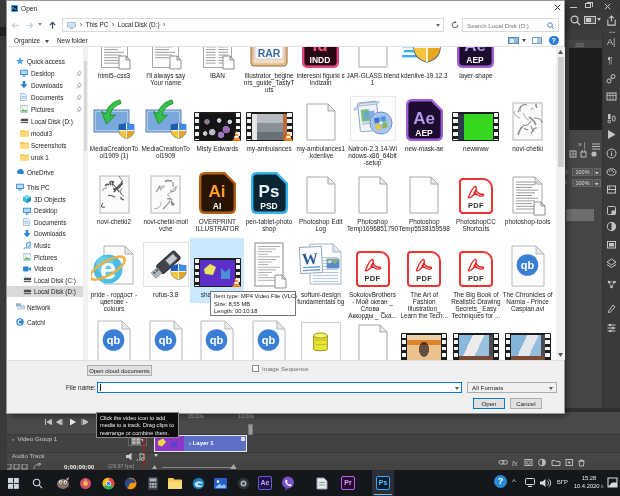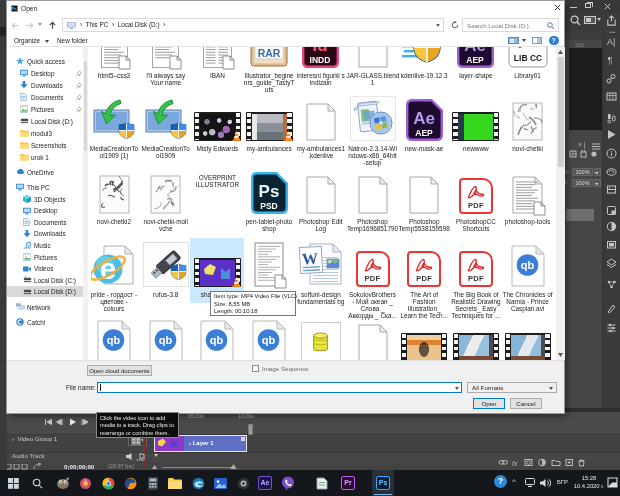--- a/index.html
+++ b/index.html
@@ -847,33 +847,20 @@
             <svg width="37" height="42" viewBox="0 0 37 42">
               <path d="M6 1.2 H25.5 L35.8 11.5 V36 Q35.8 40.8 31 40.8 H6 Q1.2 40.8 1.2 36 V6 Q1.2 1.2 6 1.2 Z" fill="#1d0b30" stroke="#9e5fd5" stroke-width="2.4"></path>
               <text x="18" y="25" font-size="17" font-weight="bold" fill="#b49ae8" text-anchor="middle" font-family="Liberation Sans">Ae</text>
               <text x="18" y="36.5" font-size="8.5" font-weight="bold" fill="#fff" text-anchor="middle" font-family="Liberation Sans">AEP</text>
             </svg>
           </div>
           <div class="lbl">
             <div>layer-shape</div>
           </div>
         </div>
-        <div class="cell" style="left:413.6px;top:-22px">
-          <div class="icb">
-            <svg width="40" height="26" viewBox="0 0 40 26">
-              <path d="M1 0 H39 V20 Q39 25 34 25 H6 Q1 25 1 20 Z" fill="#fdfdfd" stroke="#9a9a9a"></path>
-              <circle cx="12" cy="4" r="1.8" fill="#1a1a1a"></circle>
-              <rect x="17" y="3" width="14" height="1.8" fill="#1a1a1a"></rect>
-              <text x="20" y="19" font-size="8.5" font-weight="bold" fill="#1a1a1a" text-anchor="middle" font-family="Liberation Sans">LIB CC</text>
-            </svg>
-          </div>
-          <div class="lbl">
-            <div>Library01</div>
-          </div>
-        </div>
         <div class="cell" style="left:0.0px;top:51px">
           <div class="icb">
             <div style="position:relative;width:46px;height:42px">
               <svg width="46" height="42" viewBox="0 0 46 42" style="position:absolute;left:0;top:0">
                 <rect x="3" y="11" width="35" height="22" fill="#a8c8ea" stroke="#5a7fb4"></rect>
                 <rect x="5" y="13" width="31" height="18" fill="#7aa8dc"></rect>
                 <path d="M29 1 C21 3 16 8 15 15 L10.5 12.5 L15.5 25 L24.5 16 L19 16.5 C20 10.5 24 6.5 30 4.5 Z" fill="#35c24a" stroke="#1f9132" stroke-width="1"></path>
               </svg>
               <svg width="17" height="17" viewBox="0 0 16 16" style="position:absolute;left:27px;top:23px">
                 <path d="M8 1 C10 2 13 2.5 15 2.5 V8 C15 12 12 14.5 8 15.5 C4 14.5 1 12 1 8 V2.5 C3 2.5 6 2 8 1 Z" fill="#1b5fb4" stroke="#14488a" stroke-width=".6"></path>
@@ -1076,20 +1063,27 @@
               <path d="M23 11 Q23 12 23 7" stroke="#8a8a8a" stroke-width="1.1" fill="none"></path>
               <path d="M20 26 Q19 28 13 34" stroke="#8a8a8a" stroke-width="1.1" fill="none"></path>
             </svg>
           </div>
           <div class="lbl">
             <div>novi-chetki-moli</div>
             <div>vche</div>
           </div>
         </div>
         <div class="cell" style="left:103.4px;top:124px">
+          <div class="icb">
+            <svg width="37" height="42" viewBox="0 0 37 42">
+              <path d="M6 1.2 H25.5 L35.8 11.5 V36 Q35.8 40.8 31 40.8 H6 Q1.2 40.8 1.2 36 V6 Q1.2 1.2 6 1.2 Z" fill="#271402" stroke="#b55f14" stroke-width="2.4"></path>
+              <text x="18" y="25" font-size="17" font-weight="bold" fill="#ff9a2a" text-anchor="middle" font-family="Liberation Sans">Ai</text>
+              <text x="18" y="36.5" font-size="8.5" font-weight="bold" fill="#fff" text-anchor="middle" font-family="Liberation Sans">AI</text>
+            </svg>
+          </div>
           <div class="lbl">
             <div>OVERPRINT</div>
             <div>ILLUSTRATOR</div>
           </div>
         </div>
         <div class="cell" style="left:155.10000000000002px;top:124px">
           <div class="icb">
             <svg width="37" height="42" viewBox="0 0 37 42">
               <path d="M6 1.2 H25.5 L35.8 11.5 V36 Q35.8 40.8 31 40.8 H6 Q1.2 40.8 1.2 36 V6 Q1.2 1.2 6 1.2 Z" fill="#0b2431" stroke="#35b5f0" stroke-width="2.4"></path>
               <text x="18" y="25" font-size="17" font-weight="bold" fill="#e8f4fa" text-anchor="middle" font-family="Liberation Sans">Ps</text>

